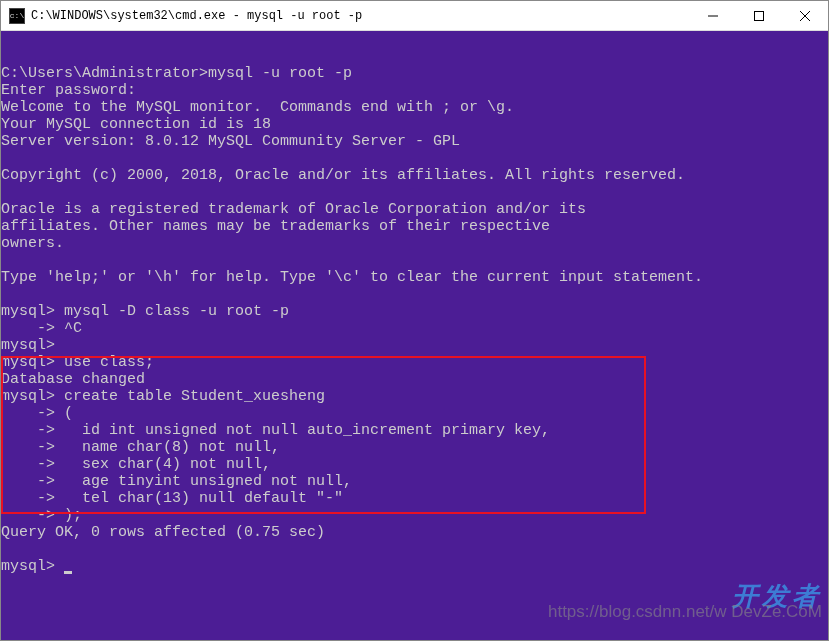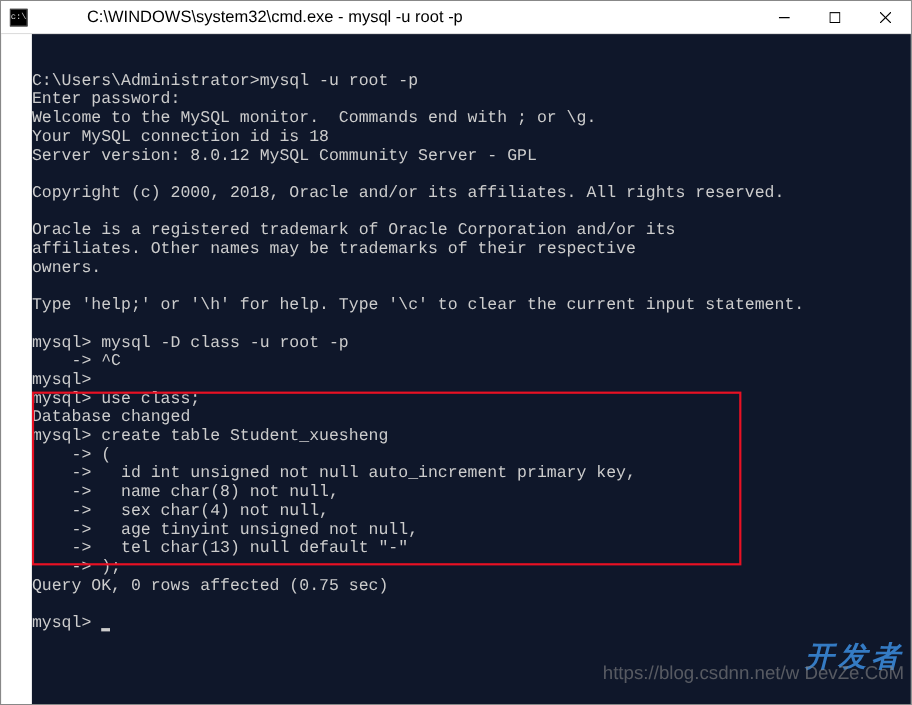--- a/index.html
+++ b/index.html
@@ -32,48 +32,46 @@
       background: #000;
       border: 1px solid #444;
       display: inline-flex;
       align-items: center;
       justify-content: center;
       font-size: 8px;
       color: #ccc;
     }
     .titlebar-title {
       flex: 1;
-      font-size: 15px;
-      font-family: Liberation Sans, sans-serif;
+      font-size: 12px;
+      font-family: Liberation Mono, monospace;
       color: #000;
-      margin-left: 48px;
     }
     .window-controls {
       display: flex;
     }
     .win-btn {
       width: 46px;
       height: 30px;
       display: flex;
       align-items: center;
       justify-content: center;
       cursor: pointer;
     }
     .terminal {
       flex: 1;
-      background: #0f172a;
+      background: #4c1d95;
       color: #ccc;
       font-size: 15px;
       line-height: 17px;
       padding: 0;
       overflow: hidden;
       position: relative;
       font-family: 'SimSun', 'NSimSun', 'Courier New', monospace;
       white-space: pre;
-      margin-left: 28px;
     }
     .term-line {
       white-space: pre;
     }
     .highlight-box {
       position: absolute;
       border: 2px solid #e81123;
       pointer-events: none;
     }
     .watermark {

